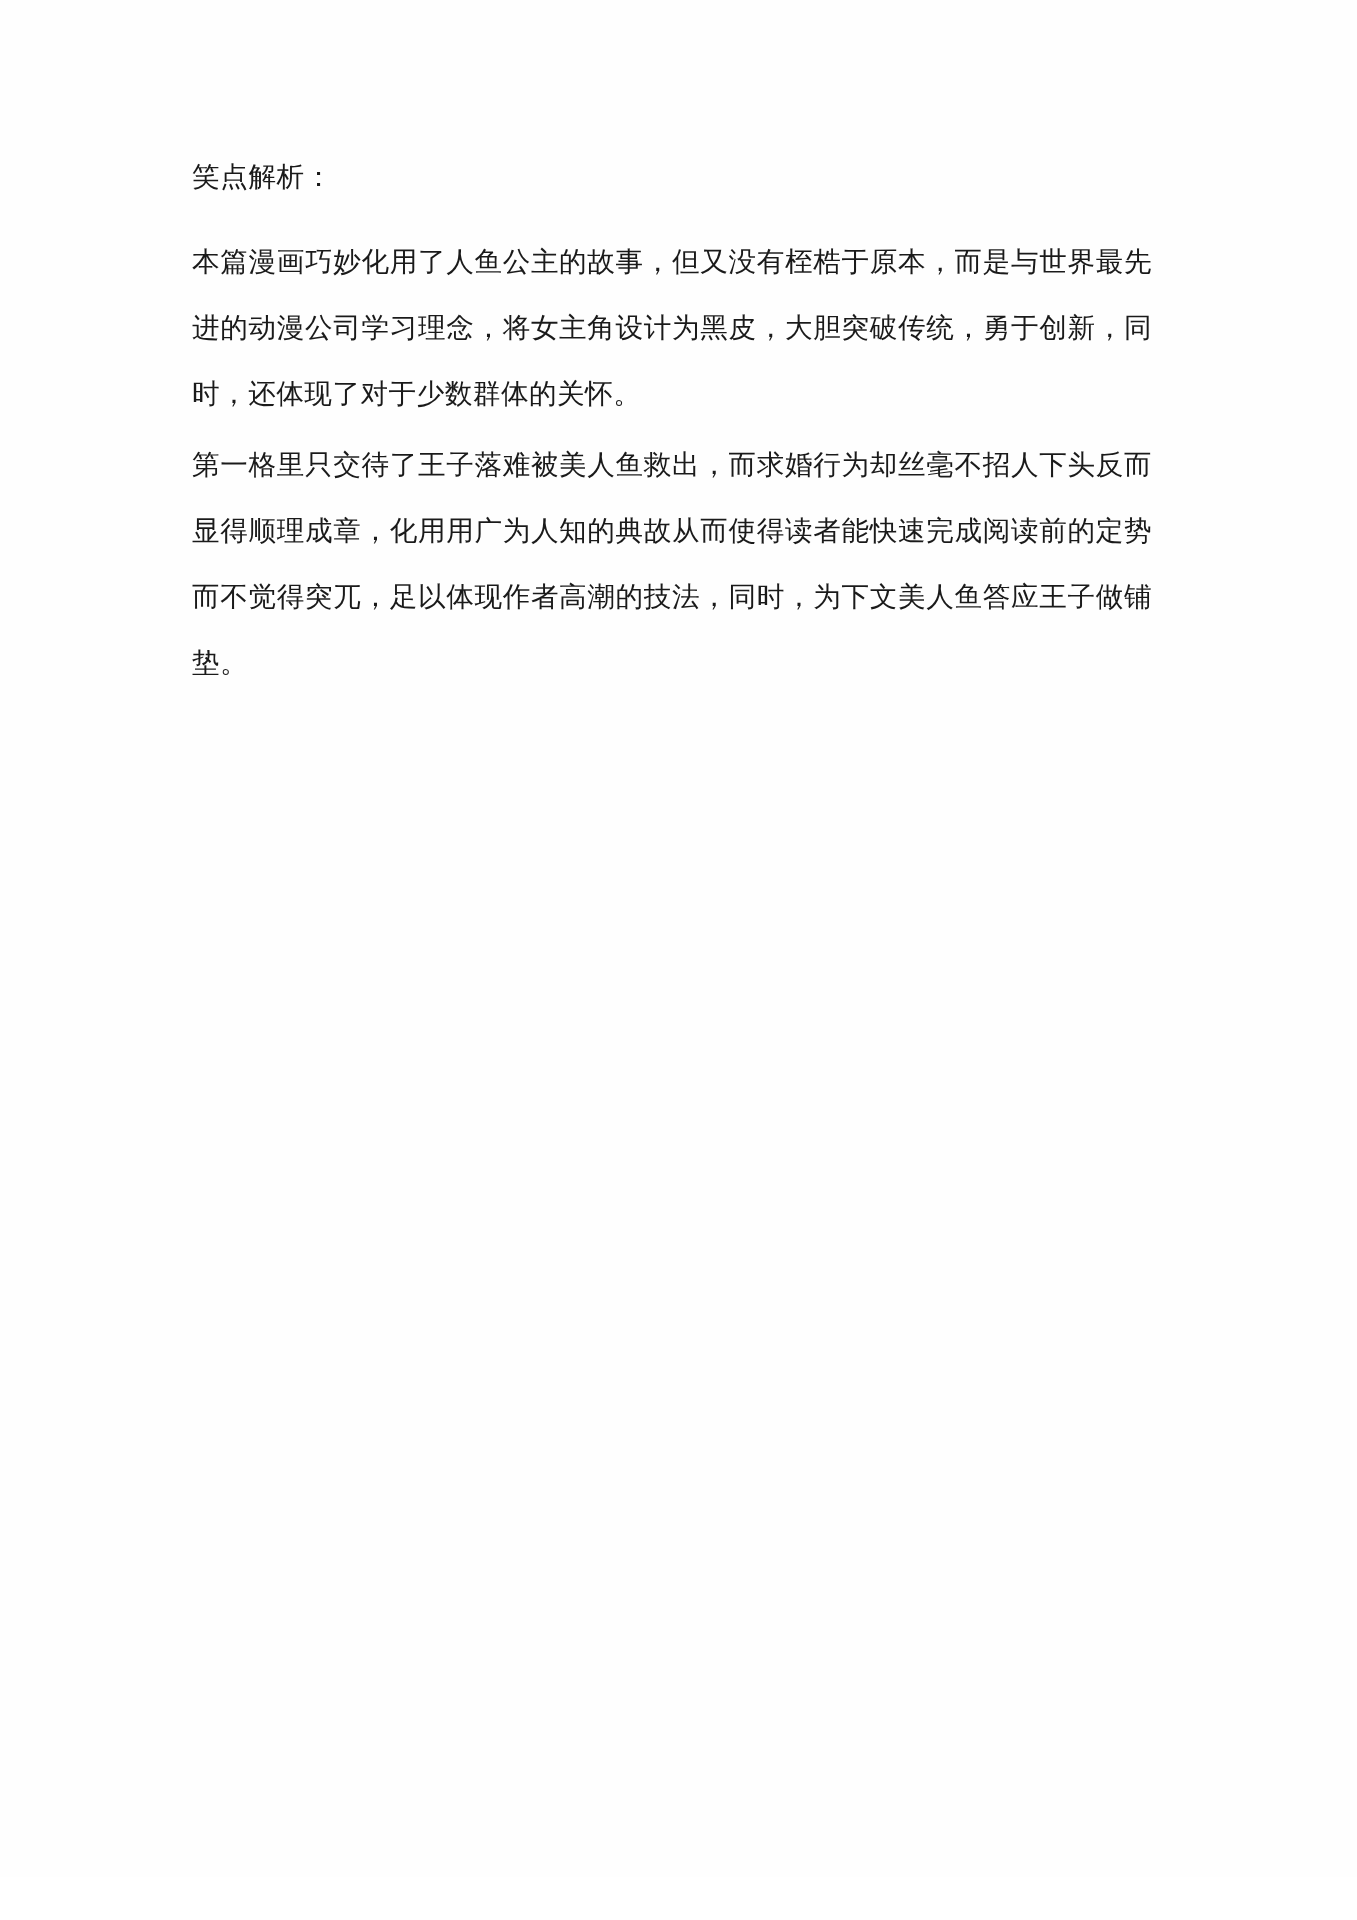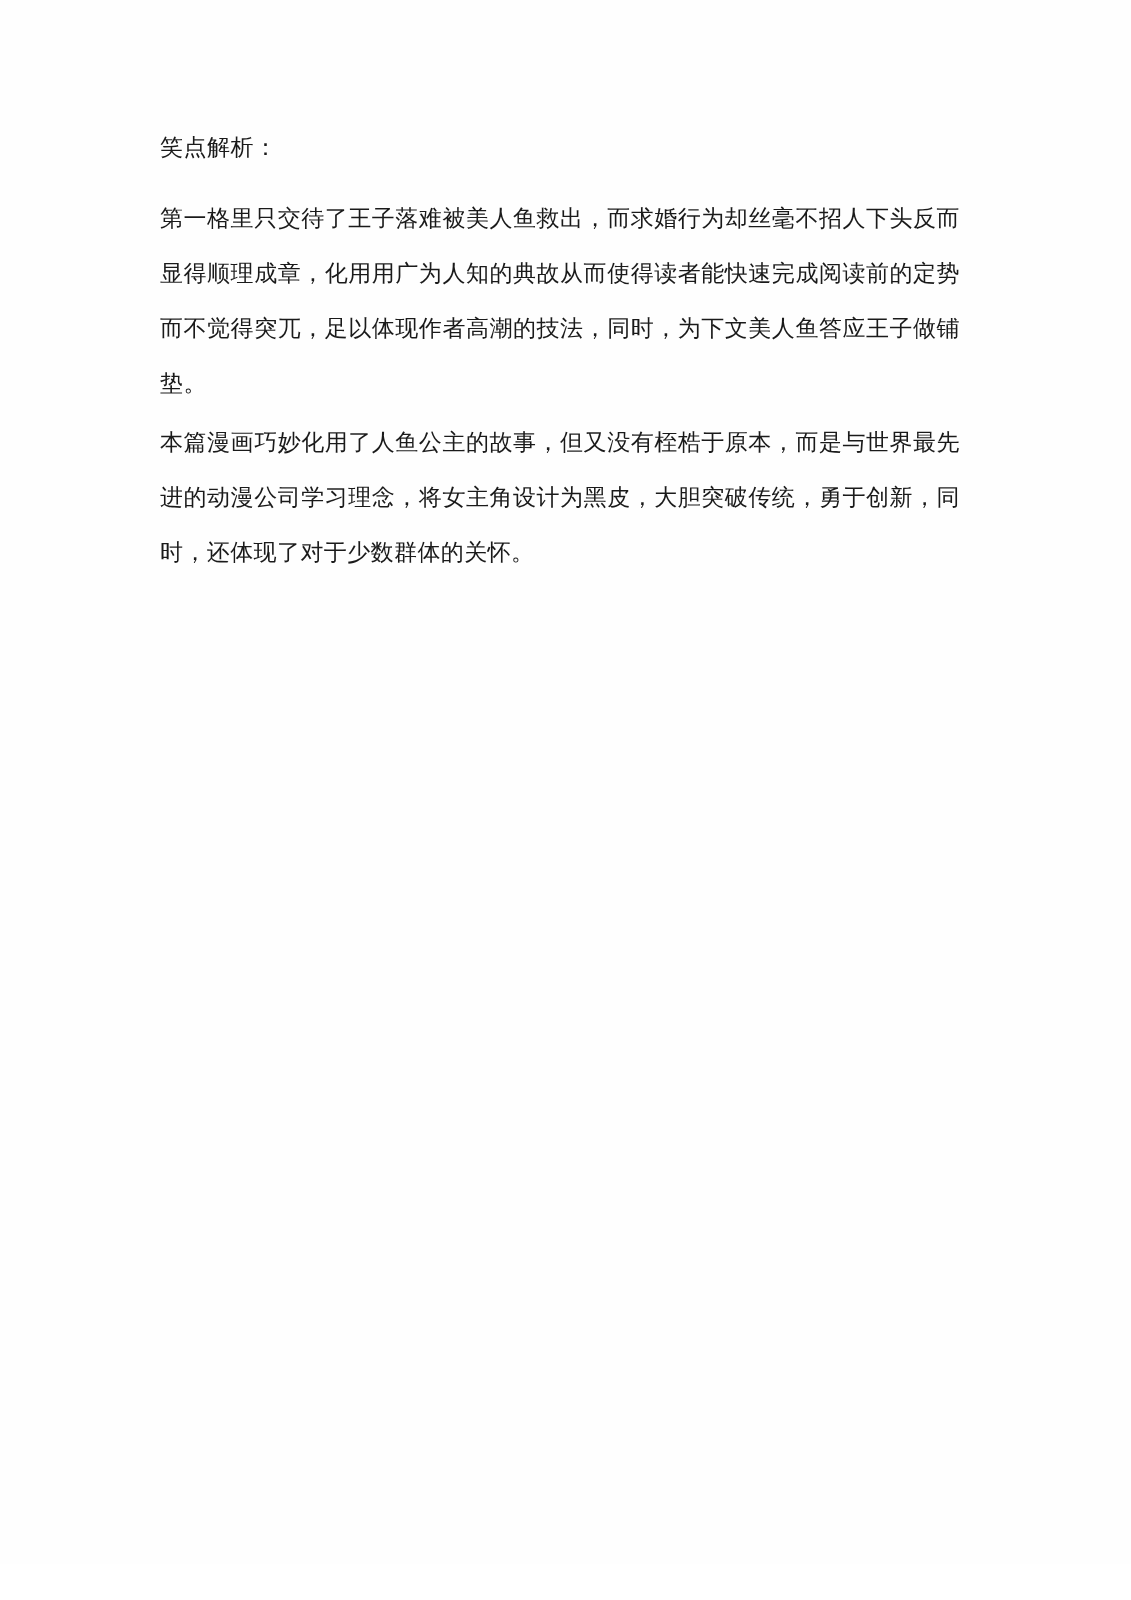--- a/index.html
+++ b/index.html
@@ -48,16 +48,16 @@
   .doc-para:last-child {
     margin-bottom: 0;
   }
 </style>
 </head>
 <body>
 
 <div class="page">
   <div class="content">
     <p class="doc-heading">笑点解析：</p>
+    <p class="doc-para">本篇漫画巧妙化用了人鱼公主的故事，但又没有桎梏于原本，而是与世界最先进的动漫公司学习理念，将女主角设计为黑皮，大胆突破传统，勇于创新，同时，还体现了对于少数群体的关怀。</p>
     <p class="doc-para">第一格里只交待了王子落难被美人鱼救出，而求婚行为却丝毫不招人下头反而显得顺理成章，化用用广为人知的典故从而使得读者能快速完成阅读前的定势而不觉得突兀，足以体现作者高潮的技法，同时，为下文美人鱼答应王子做铺垫。</p>
-    <p class="doc-para">本篇漫画巧妙化用了人鱼公主的故事，但又没有桎梏于原本，而是与世界最先进的动漫公司学习理念，将女主角设计为黑皮，大胆突破传统，勇于创新，同时，还体现了对于少数群体的关怀。</p>
   </div>
 </div>
 
 </body></html>

